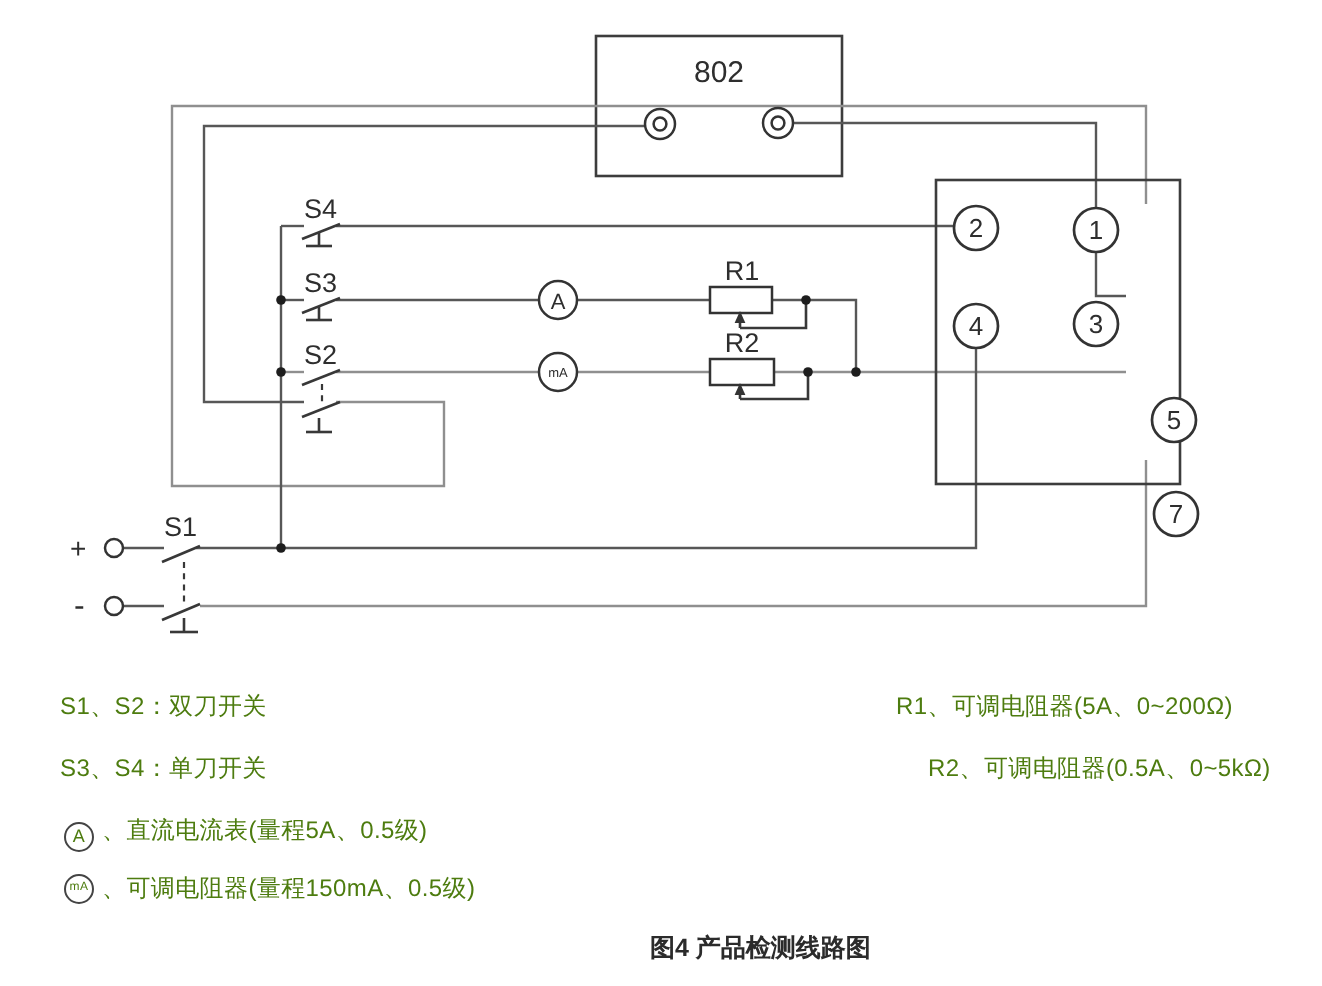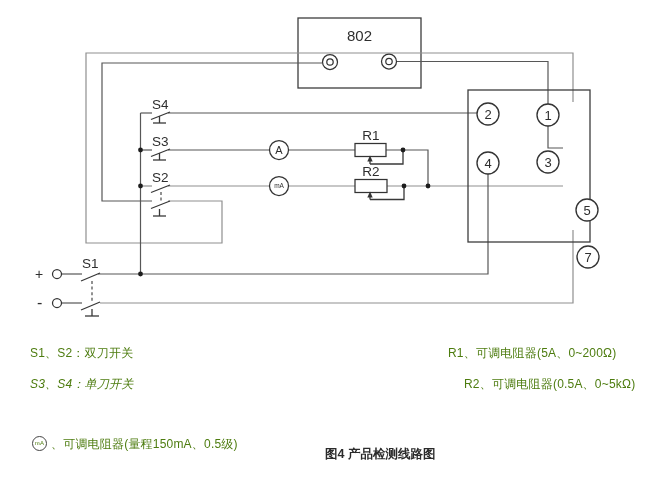--- a/index.html
+++ b/index.html
@@ -156,27 +156,30 @@
     <text x="82" y="268" font-size="13.5">S1</text>
     <text x="371" y="140" font-size="13.5" text-anchor="middle">R1</text>
     <text x="371" y="176" font-size="13.5" text-anchor="middle">R2</text>
     <text x="35" y="279" font-size="14">+</text>
     <text x="37" y="308" font-size="16">-</text>
   </svg>
 
   <div class="lg" style="left:30px;top:345px;">
     <span>S1、S2：双刀开关</span>
   </div>
-  <div class="lg" style="left:30px;top:376px;font-style:italic;">
+  <div class="lg" style="left:30px;top:376px;">
     <span>S3、S4：单刀开关</span>
+  </div>
+  <div class="lg" style="left:32px;top:407px;">
+    <span class="sym a">A</span><span>、直流电流表(量程5A、0.5级)</span>
   </div>
   <div class="lg" style="left:32px;top:436px;">
     <span class="sym ma">mA</span><span>、可调电阻器(量程150mA、0.5级)</span>
   </div>
   <div class="lg" style="left:428px;top:345px;margin-left:20px;">
     <span>R1、可调电阻器(5A、0~200Ω)</span>
   </div>
   <div class="lg" style="left:428px;top:376px;margin-left:36px;">
     <span>R2、可调电阻器(0.5A、0~5kΩ)</span>
   </div>
 
-  <div class="caption" style="left:292px;top:446px;padding-left:33px;">图4  产品检测线路图</div>
+  <div class="caption" style="left:292px;top:466px;padding-left:33px;">图4  产品检测线路图</div>
 </div>
 
 </body></html>

